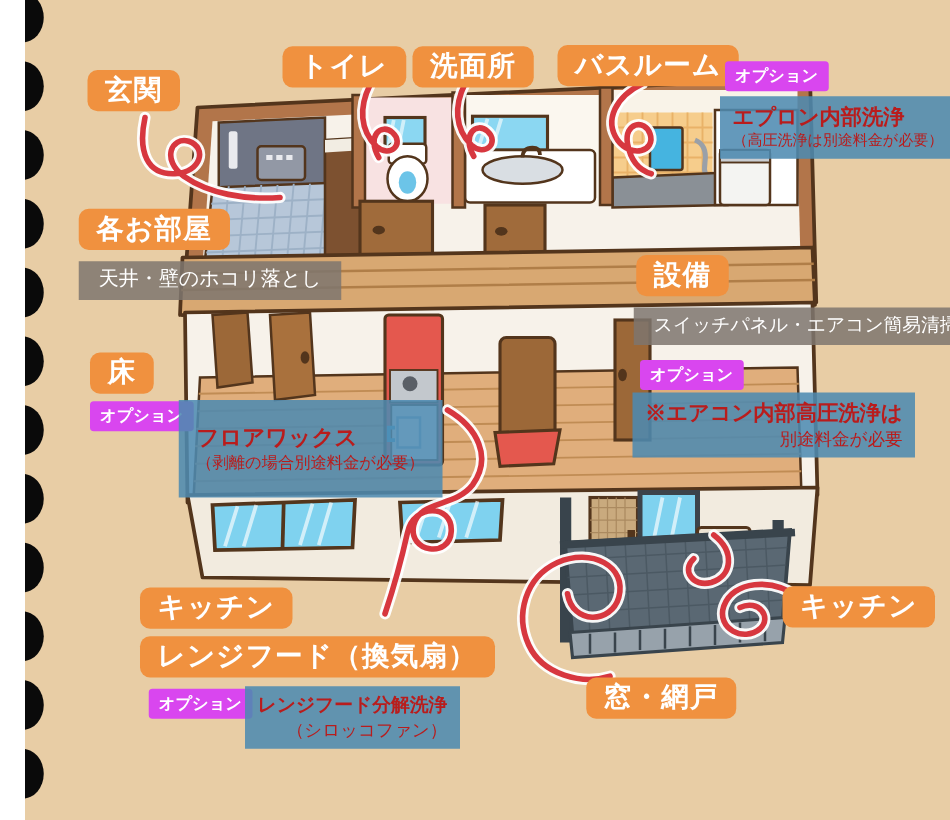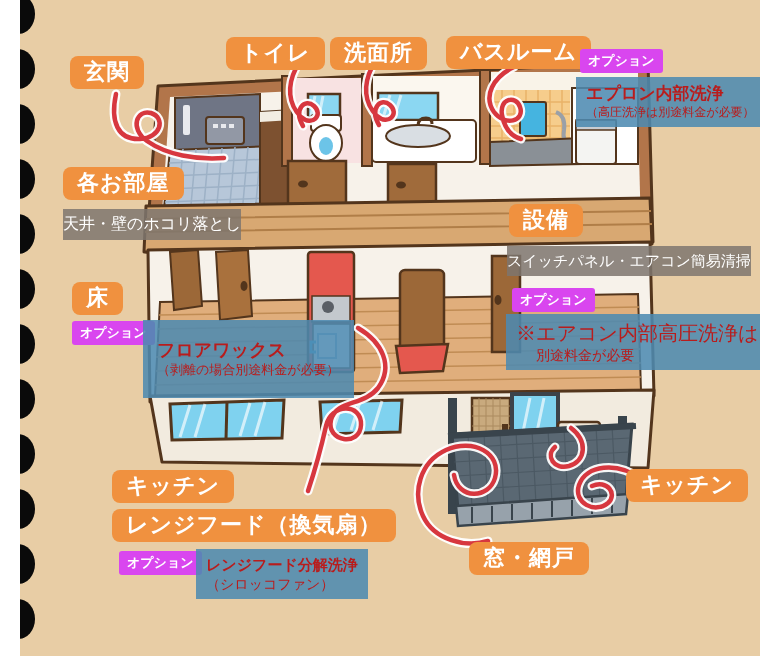--- a/index.html
+++ b/index.html
@@ -19,30 +19,30 @@
   .option-badge{
     position:absolute;background:#d946ef;color:#fff;
     font-size:13px;font-weight:bold;line-height:1;
     padding:5px 8px 6px;border-radius:3px;white-space:nowrap;
   }
   .option-box{
     position:absolute;background:rgba(77,138,177,0.87);color:#b91c1c;
     padding:6px 10px;white-space:nowrap;
   }
   .option-box .ob-title{font-size:17px;font-weight:bold;line-height:1.3;}
-  .option-box .ob-note{font-size:12px;line-height:1.3;}
+  .option-box .ob-note{font-size:12px;line-height:1.3;text-align:right;}
   .option-box.floor .ob-title{font-size:18px;}
   .option-box.floor .ob-note{font-size:13px;}
   .option-box.range .ob-title{font-size:15px;}
   .option-box.range .ob-note{font-size:14px;}
-  .option-box.equip .ob-title{font-size:20px;font-weight:normal;}
+  .option-box.equip .ob-title{font-size:17px;font-weight:bold;}
   .option-box.equip .ob-note{font-size:14px;padding-left:20px;}
   .service-note{
     position:absolute;background:rgba(126,118,110,0.85);color:#fff;
-    font-size:15px;line-height:1;padding:7px 0 8px;white-space:nowrap;
+    font-size:15px;line-height:1;padding:7px 16px 8px;white-space:nowrap;
   }
   .service-note.rooms{font-size:16px;}
 </style>
 </head>
 <body>
 
 <div id="stage">
 
   <svg id="house-svg" width="760" height="656" viewBox="0 0 760 656">
 

